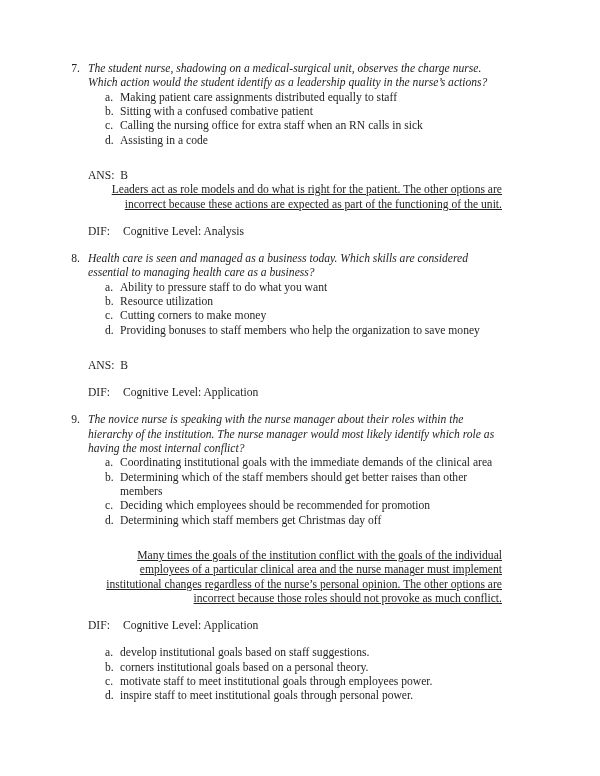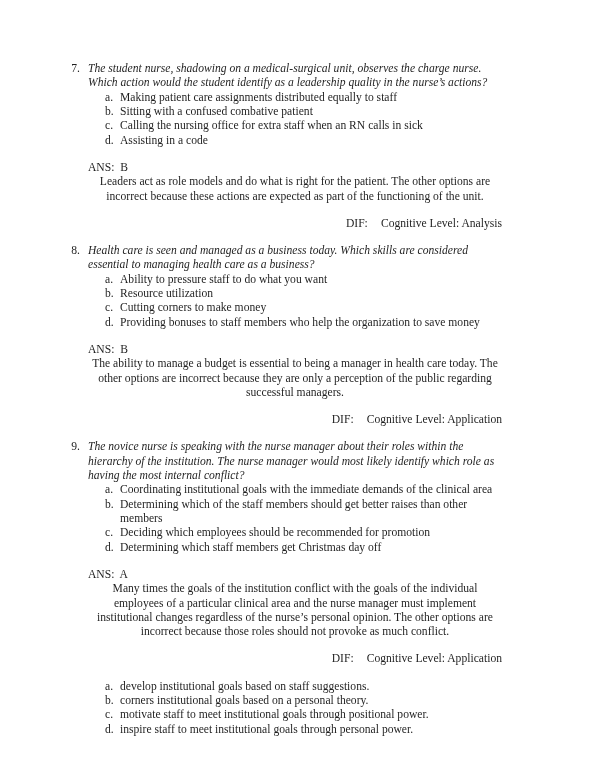--- a/index.html
+++ b/index.html
@@ -65,40 +65,40 @@
     min-width: 15px;
     box-sizing: border-box;
   }
   .opt-txt {
     flex: 1;
   }
 
   
   .ans-wrap {
     margin-left: 26px;
-    margin-top: 13px;
+    margin-top: 21px;
     font-size: 11.6px;
     line-height: 14.35px;
   }
   .ans-line {
     white-space: pre;
   }
   .rationale {
-    text-align: center;
+    text-align: right;
+    text-decoration: underline;
   }
 
   
   .dif-wrap {
     margin-left: 26px;
     margin-top: 12.5px;
     margin-bottom: 13px;
     font-size: 11.6px;
     line-height: 14.35px;
     display: flex;
-    justify-content: flex-end;
   }
   .dif-key {
     width: 35px;
     min-width: 35px;
   }
 </style>
 </head>
 <body>
 
 <div class="page">
@@ -155,21 +155,20 @@
           <div class="opt-let">c.</div>
           <div class="opt-txt">Cutting corners to make money</div>
         </div>
         <div class="opt">
           <div class="opt-let">d.</div>
           <div class="opt-txt">Providing bonuses to staff members who help the organization to save money</div>
         </div>
       </div>
       <div class="ans-wrap">
         <div class="ans-line">ANS:  B</div>
-        <div class="rationale">The ability to manage a budget is essential to being a manager in health care today. The other options are incorrect because they are only a perception of the public regarding successful managers.</div>
       </div>
       <div class="dif-wrap">
         <div class="dif-key">DIF:</div>
         <div class="dif-val">Cognitive Level: Application</div>
       </div>
     </div>
 
     <div class="q-block">
       <div class="q-row">
         <div class="q-num">9.</div>
@@ -187,42 +186,41 @@
         <div class="opt">
           <div class="opt-let">c.</div>
           <div class="opt-txt">Deciding which employees should be recommended for promotion</div>
         </div>
         <div class="opt">
           <div class="opt-let">d.</div>
           <div class="opt-txt">Determining which staff members get Christmas day off</div>
         </div>
       </div>
       <div class="ans-wrap">
-        <div class="ans-line">ANS:  A</div>
         <div class="rationale">Many times the goals of the institution conflict with the goals of the individual employees of a particular clinical area and the nurse manager must implement institutional changes regardless of the nurse’s personal opinion. The other options are incorrect because those roles should not provoke as much conflict.</div>
       </div>
       <div class="dif-wrap">
         <div class="dif-key">DIF:</div>
         <div class="dif-val">Cognitive Level: Application</div>
       </div>
     </div>
 
     <div class="q-block">
       <div class="opts">
         <div class="opt">
           <div class="opt-let">a.</div>
           <div class="opt-txt">develop institutional goals based on staff suggestions.</div>
         </div>
         <div class="opt">
           <div class="opt-let">b.</div>
           <div class="opt-txt">corners institutional goals based on a personal theory.</div>
         </div>
         <div class="opt">
           <div class="opt-let">c.</div>
-          <div class="opt-txt">motivate staff to meet institutional goals through positional power.</div>
+          <div class="opt-txt">motivate staff to meet institutional goals through employees power.</div>
         </div>
         <div class="opt">
           <div class="opt-let">d.</div>
           <div class="opt-txt">inspire staff to meet institutional goals through personal power.</div>
         </div>
       </div>
     </div>
 
   </div>
 </div>

